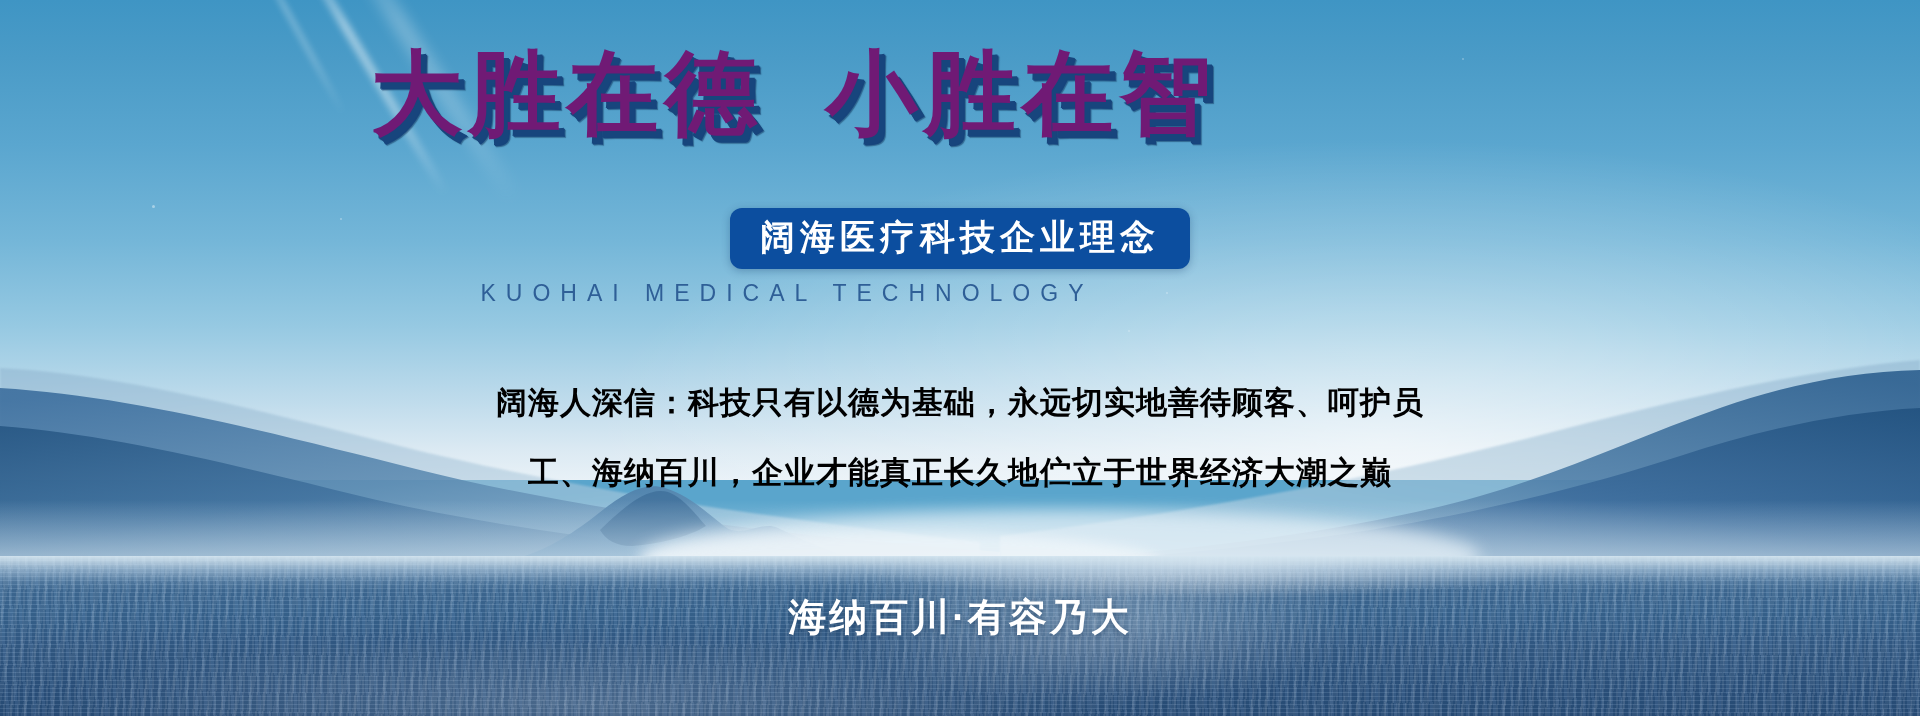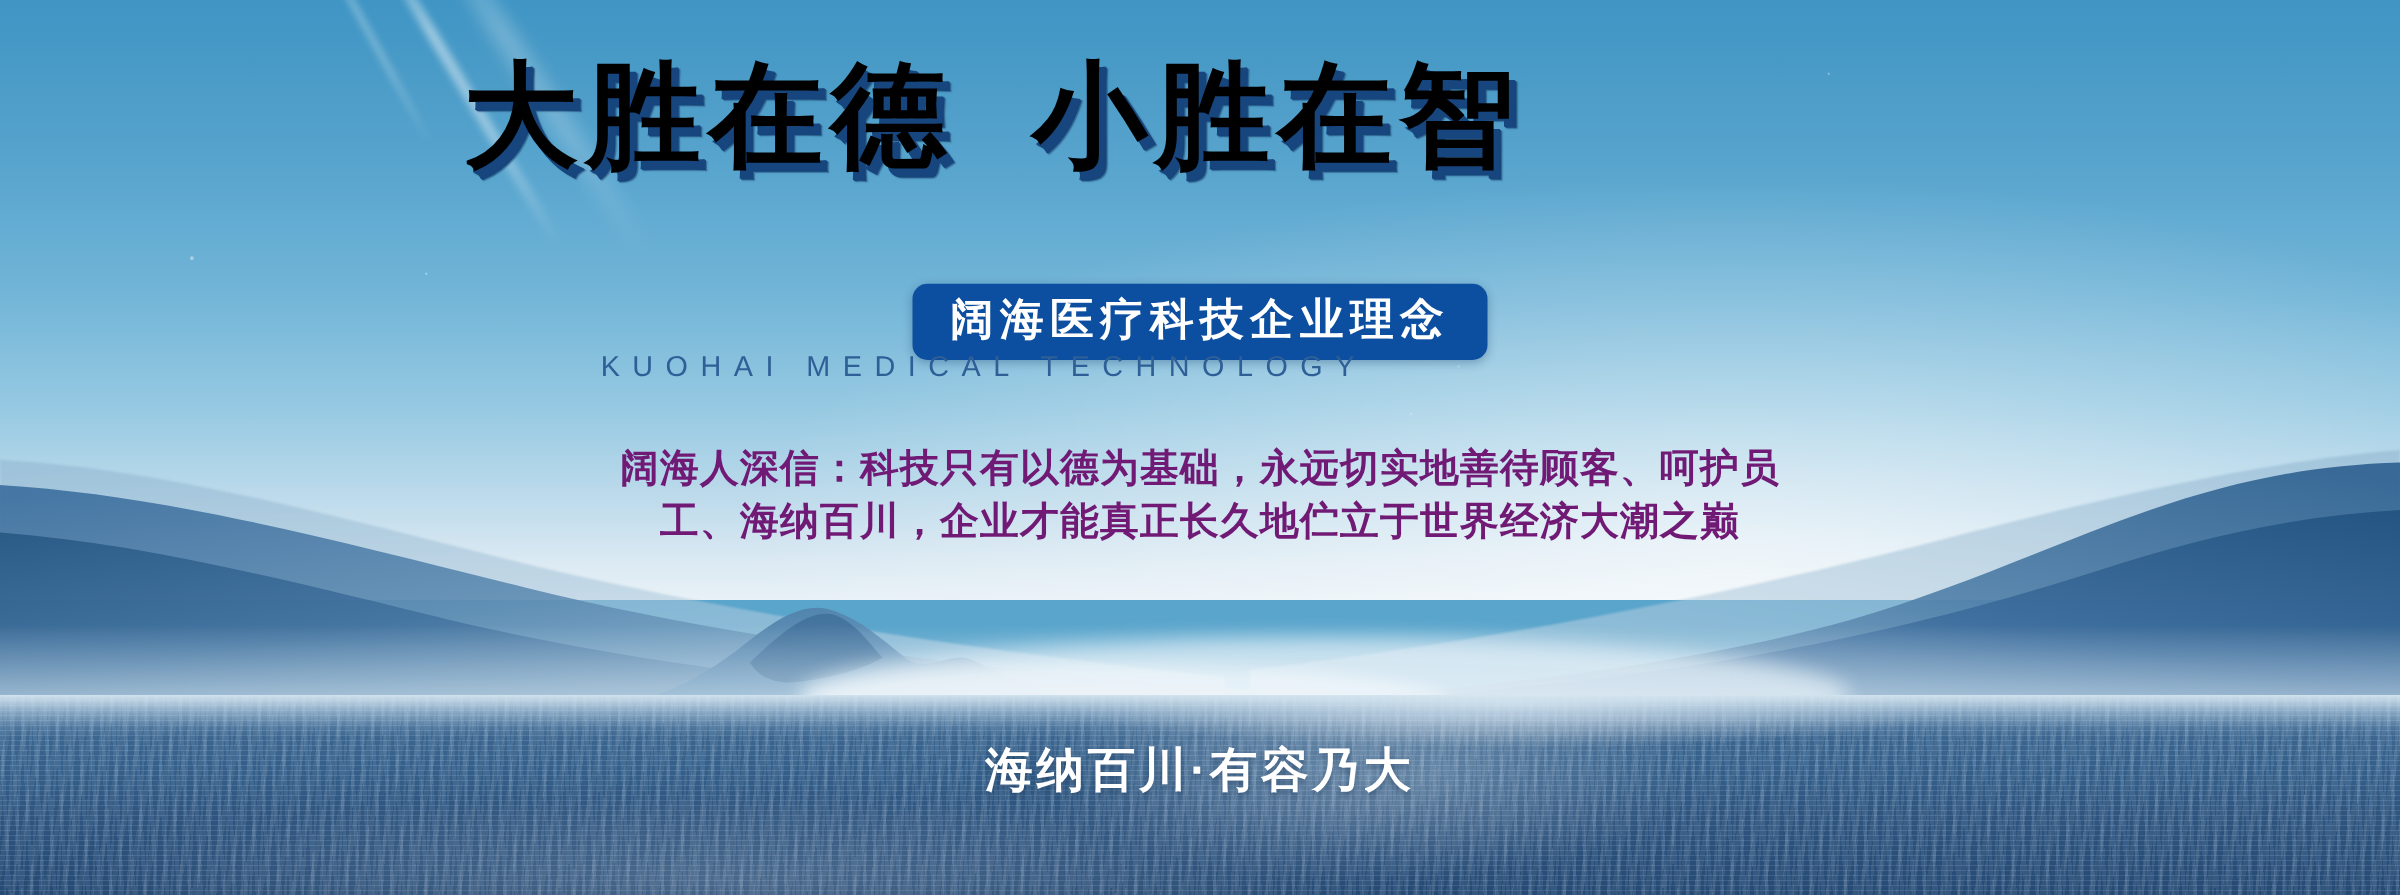--- a/index.html
+++ b/index.html
@@ -177,33 +177,33 @@
   }
 
   .main-title {
     position: absolute;
     left: 0; top: 44px;
     width: 1588px;
     text-align: center;
     font-size: 92px;
     line-height: 1.08;
     font-weight: bold;
-    color: #000000;
+    color: #701a75;
     letter-spacing: 6px;
     white-space: pre;
     text-shadow:
       5px 6px 0 #17457d,
       6px 7px 0 #17457d,
       7px 8px 1px rgba(16,52,92,0.55);
   }
 
   .badge {
     position: absolute;
     left: 50%;
-    top: 227px;
+    top: 208px;
     transform: translateX(-50%);
     background: #0c4e9f;
     border-radius: 12px;
     padding: 8px 30px 10px 30px;
     box-shadow: 0 2px 8px rgba(10,48,96,0.30);
   }
   .badge-text {
     font-size: 35px;
     font-weight: bold;
     color: #ffffff;
@@ -226,24 +226,25 @@
 
   .statement {
     position: absolute;
     left: 0; top: 354px;
     width: 1920px;
     text-align: center;
   }
   .statement-line {
     font-size: 31px;
     font-weight: bold;
-    color: #701a75;
+    color: #000000;
     letter-spacing: 1px;
     line-height: 42px;
     white-space: nowrap;
+    margin-top: 28px;
   }
 
   .footer {
     position: absolute;
     left: 0; top: 592px;
     width: 1920px;
     text-align: center;
   }
   .footer-cn {
     font-size: 38px;

